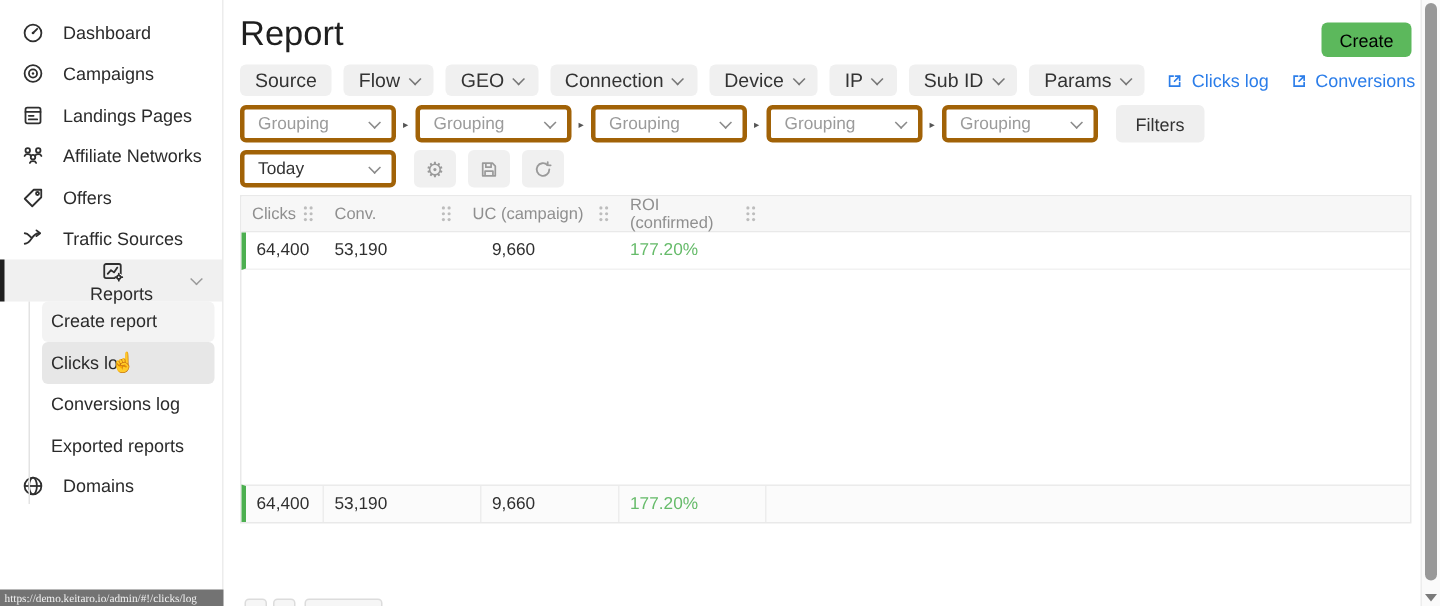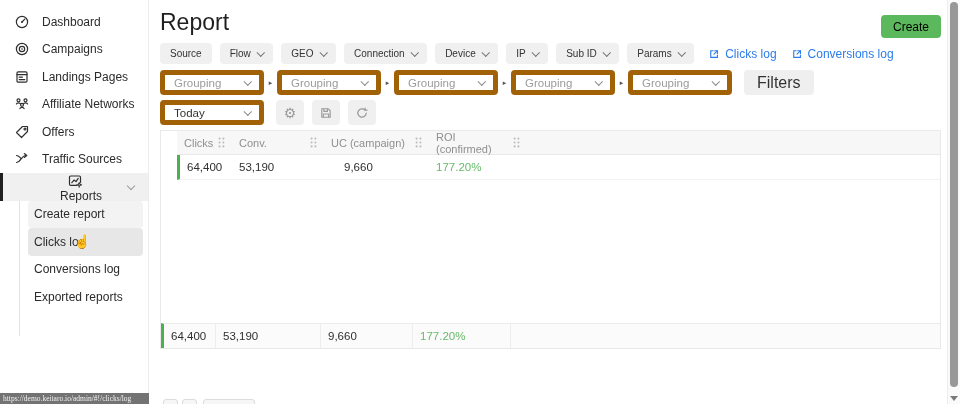--- a/index.html
+++ b/index.html
@@ -25,44 +25,44 @@
   
   .statusbar{position:absolute;left:0;top:393px;width:149px;height:11px;background:#737373;
              color:#f1f1f1;font-size:7.5px;line-height:11px;padding-left:3px;white-space:nowrap;
              box-sizing:border-box;overflow:hidden;z-index:5;font-family:Liberation Serif, serif;}
   
   .main{position:absolute;left:150px;top:0;width:797px;height:404px;background:#fff;}
   .page-title{position:absolute;left:10px;top:9px;font-size:23px;font-weight:400;color:#1f1f1f;margin:0;}
   .create-btn{position:absolute;right:6px;top:15px;height:23px;padding:0 12px;background:#5cb85c;
               color:#000000;font-size:12px;border:none;border-radius:4px;font-family:inherit;cursor:pointer;}
   .chips-row{position:absolute;left:10px;top:43px;display:flex;align-items:center;gap:8px;}
-  .chip{height:21px;padding:0 10px;background:#f0f0f0;border-radius:4px;font-size:10px;color:#333;
+  .chip{height:21px;padding:0 10px;background:#f0f0f0;border-radius:4px;font-size:13px;color:#333;
         display:inline-flex;align-items:center;cursor:pointer;white-space:nowrap;text-align:center;}
   .chev{display:inline-block;width:4.5px;height:4.5px;border-right:1.4px solid #777;
         border-bottom:1.4px solid #777;transform:rotate(45deg) translate(-1px,-1px);margin-left:7px;}
   .hlink{display:inline-flex;align-items:center;gap:5px;color:#2b7de9;font-size:12px;cursor:pointer;
          margin-left:6px;white-space:nowrap;}
   .grouping-row{position:absolute;left:10px;top:70px;display:flex;align-items:center;}
-  .gselect{width:104px;height:25px;background:#fff;border:5px solid #a16207;border-radius:4px;
+  .gselect{width:104px;height:25px;background:#fff;border:3px solid #a16207;border-radius:4px;
            display:flex;align-items:center;justify-content:space-between;padding:0 9px;
            font-size:11.5px;color:#9b9b9b;box-sizing:border-box;cursor:pointer;}
   .gselect .chev{border-color:#8a8a8a;}
   .gselect.dark{color:#333;}
   .sep{width:13px;text-align:center;font-size:7px;color:#555;}
   .sep::before{content:"\25B8";}
   .filters-btn{margin-left:12px;height:25px;padding:0 13px;background:#efefef;border:none;border-radius:4px;
-               font-size:16px;color:#333;font-family:inherit;cursor:pointer;}
+               font-size:12px;color:#333;font-family:inherit;cursor:pointer;}
   .toolbar-row{position:absolute;left:10px;top:100px;display:flex;align-items:center;}
   .icon-btn{width:28px;height:25px;margin-left:8px;background:#f0f0f0;border:none;border-radius:4px;
             display:flex;align-items:center;justify-content:center;color:#9a9a9a;cursor:pointer;}
   .icon-btn.first{margin-left:12px;}
   .gear-glyph{font-size:14px;line-height:1;color:#9a9a9a;}
   
   .rtable{position:absolute;left:10px;top:130px;width:781px;height:219px;background:#fff;
-          border:1px solid #e9e9e9;box-sizing:border-box;padding-left:16px;}
+          border:1px solid #e9e9e9;box-sizing:border-box;}
   .thead{height:23px;background:#f7f7f7;border-bottom:1px solid #e9e9e9;display:flex;}
   .th{display:flex;align-items:center;justify-content:space-between;padding:0 7px;
       font-size:11px;color:#8f8f8f;box-sizing:border-box;}
   .w1{width:55px;} .w2{width:105px;} .w3{width:92px;} .w4{width:98px;} .wfill{flex:1;}
   .grip{display:flex;cursor:grab;}
   .trow{height:24px;display:flex;align-items:center;border-left:3px solid #4caf50;
         border-bottom:1px solid #f2f2f2;background:#fff;font-size:11.5px;color:#2f2f2f;}
   .trow .td,.tfoot .td{padding:0 7px;box-sizing:border-box;}
   .trow .w1{width:52px;}
   .roi{color:#66bb6a;}
@@ -169,20 +169,30 @@
     </div>
     <div class="sub-item p2">
       <span>Clicks log</span>
     </div>
     <div class="sub-item">
       <span>Conversions log</span>
     </div>
     <div class="sub-item">
       <span>Exported reports</span>
     </div>
+  </div>
+  <div class="nav-item">
+    <span class="icon">
+      <svg width="16" height="16" viewBox="0 0 16 16" fill="none" stroke="#2f2f2f" stroke-width="1.2">
+          <circle cx="8" cy="8" r="5.6"></circle>
+          <ellipse cx="8" cy="8" rx="2.6" ry="5.6"></ellipse>
+          <path d="M2.4 8 H13.6"></path>
+        </svg>
+    </span>
+    <span>Domains</span>
   </div>
   <div class="treeline"></div>
   <span class="hand"></span>
 </aside>
 
 <div class="statusbar">
   <span>https://demo.keitaro.io/admin/#!/clicks/log</span>
 </div>
 
 <main class="main">

